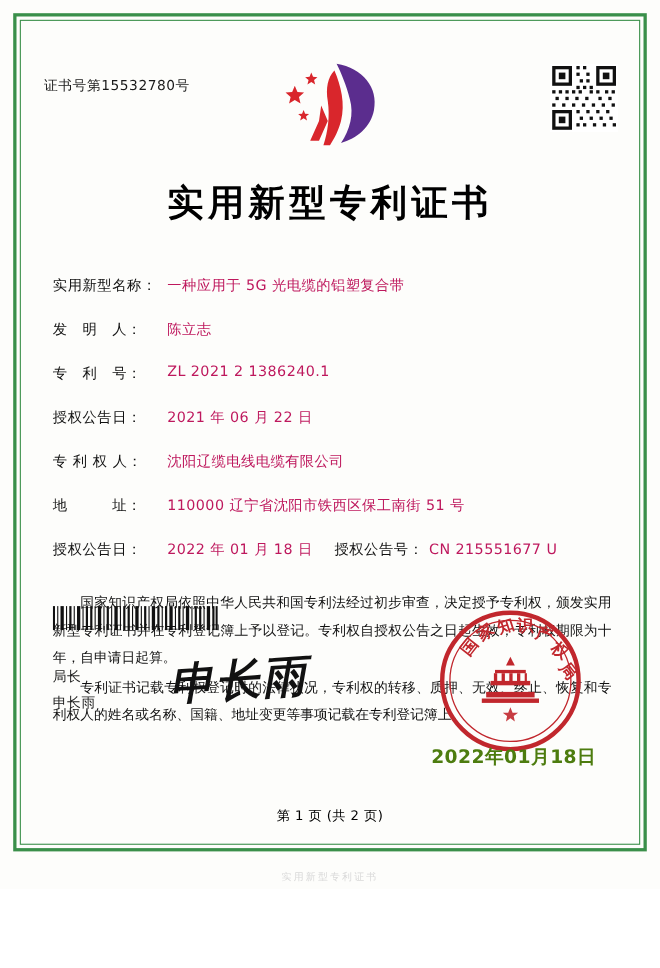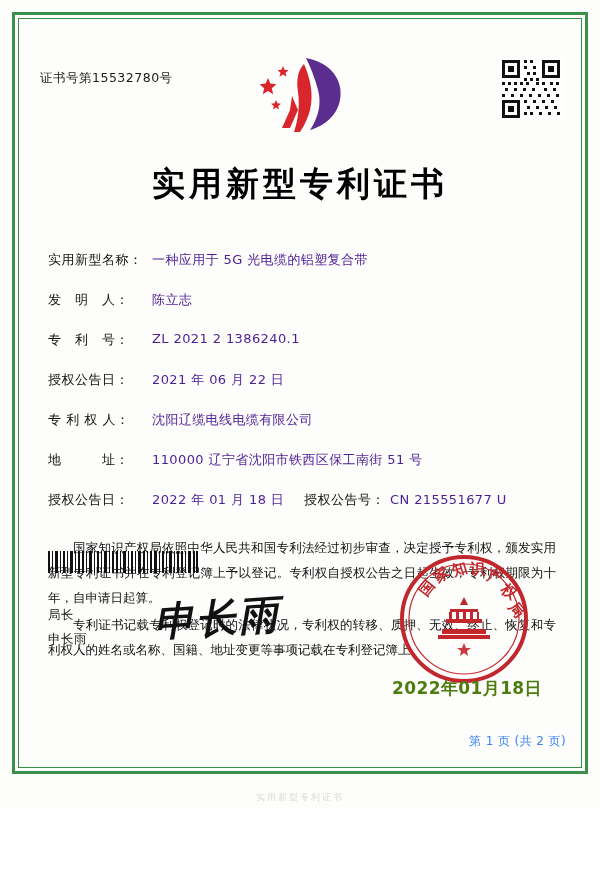--- a/index.html
+++ b/index.html
@@ -102,21 +102,21 @@
   }
   .field-label {
     width: 104px;
     flex: 0 0 104px;
     letter-spacing: 0.5px;
     color: #111;
   }
   .field-value {
     flex: 1 1 auto;
     letter-spacing: 0.4px;
-    color: #4c1d95;
+    color: #be185d;
   }
   .field-row-split {
     display: flex;
     align-items: center;
     margin-bottom: 22px;
     font-size: 13px;
   }
   .half {
     display: flex;
     align-items: baseline;
@@ -195,23 +195,23 @@
     font-size: 17px;
     color: #4d7c0f;
     letter-spacing: 0.4px;
     font-weight: bold;
   }
   .page-no {
     position: absolute;
     left: 0;
     right: 0;
     bottom: 6px;
-    text-align: right;
+    text-align: center;
     font-size: 12px;
-    color: #3b82f6;
+    color: #000000;
     letter-spacing: 0.4px;
   }
   .bottom-faint {
     position: absolute;
     left: 0;
     right: 0;
     bottom: 4px;
     text-align: center;
     font-size: 9px;
     color: #d9d9d9;

